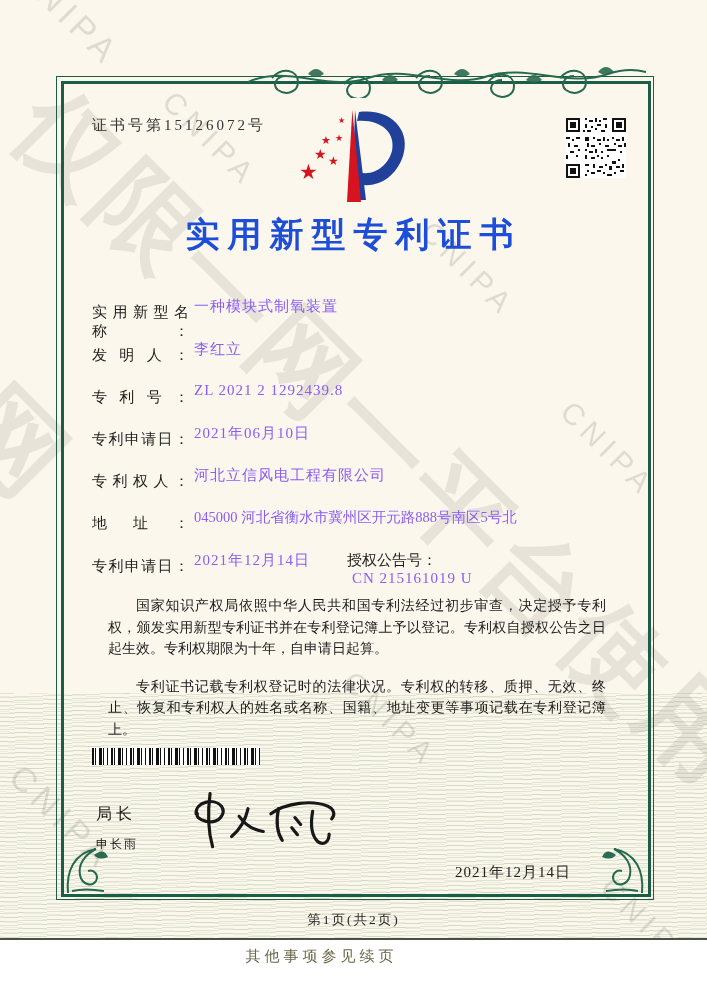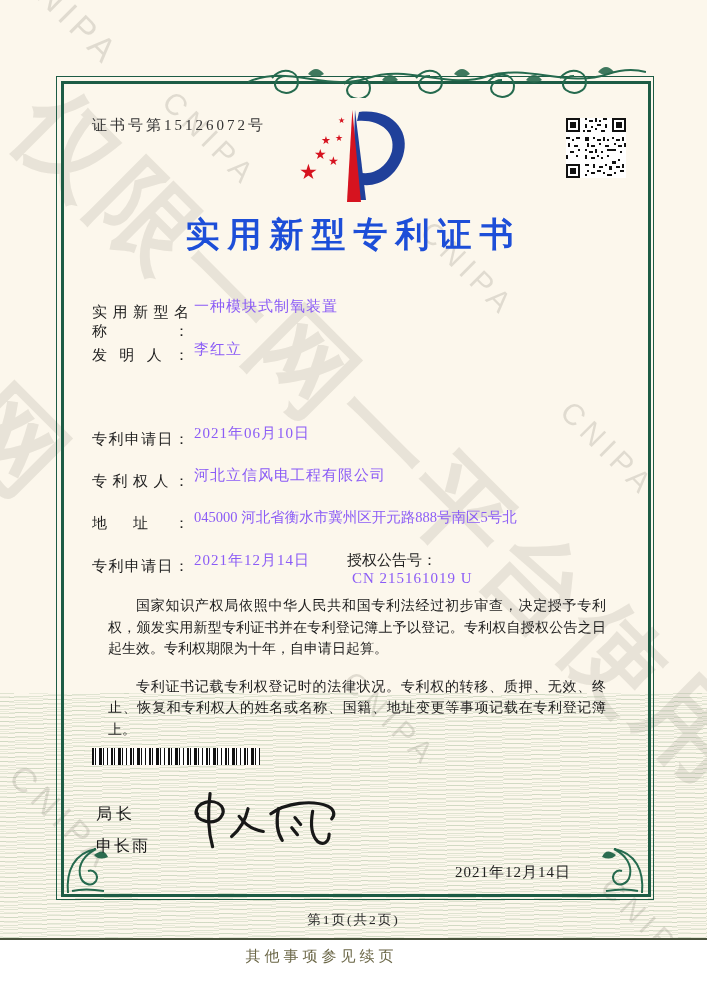--- a/index.html
+++ b/index.html
@@ -56,21 +56,21 @@
   
   .paras{position:absolute;left:92px;top:579px;width:530px;font-size:14px;line-height:21.5px;
       text-align:justify;color:#1c1c1c;}
   .paras p{margin:16px;text-indent:2em;}
   
   .barcode{position:absolute;left:92px;top:748px;width:168px;height:17px;background:
     repeating-linear-gradient(90deg,#111 0 2px,#fff 2px 3px,#111 3px 4px,#fff 4px 7px,
       #111 7px 10px,#fff 10px 11px,#111 11px 12px,#fff 12px 15px,#111 15px 16px,#fff 16px 19px);}
   
   .signer-title{position:absolute;left:96px;top:804px;font-size:16px;letter-spacing:4px;color:#161616;}
-  .signer-name{position:absolute;left:96px;top:836px;font-size:16px;letter-spacing:2px;color:#161616;}
+  .signer-name{position:absolute;left:96px;top:836px;font-size:12px;letter-spacing:2px;color:#161616;}
   .signature{position:absolute;left:186px;top:784px;}
   .issue-date{position:absolute;left:438px;top:863px;width:150px;text-align:center;
       font-size:15px;letter-spacing:1px;color:#222;}
   .page-info{position:absolute;left:0;top:911px;width:707px;text-align:center;
       font-size:13.5px;letter-spacing:2px;color:#2a2a2a;}
   .footer-note{position:absolute;left:0;top:947px;width:643px;text-align:center;
       font-size:15px;letter-spacing:4px;color:#6b6747;}
 </style>
 </head>
 <body>
@@ -161,20 +161,24 @@
   <div class="title">实用新型专利证书</div>
 
   <div class="row r1">
     <span class="lbl">实用新型名称：</span>
     <span class="val">一种模块式制氧装置</span>
   </div>
   <div class="row r2">
     <span class="lbl">发明人：</span>
     <span class="val">李红立</span>
   </div>
+  <div class="row r3">
+    <span class="lbl">专利号：</span>
+    <span class="val">ZL 2021 2 1292439.8</span>
+  </div>
   <div class="row r4">
     <span class="lbl">专利申请日：</span>
     <span class="val">2021年06月10日</span>
   </div>
   <div class="row r5">
     <span class="lbl">专利权人：</span>
     <span class="val">河北立信风电工程有限公司</span>
   </div>
   <div class="row r6">
     <span class="lbl">地址：</span>

